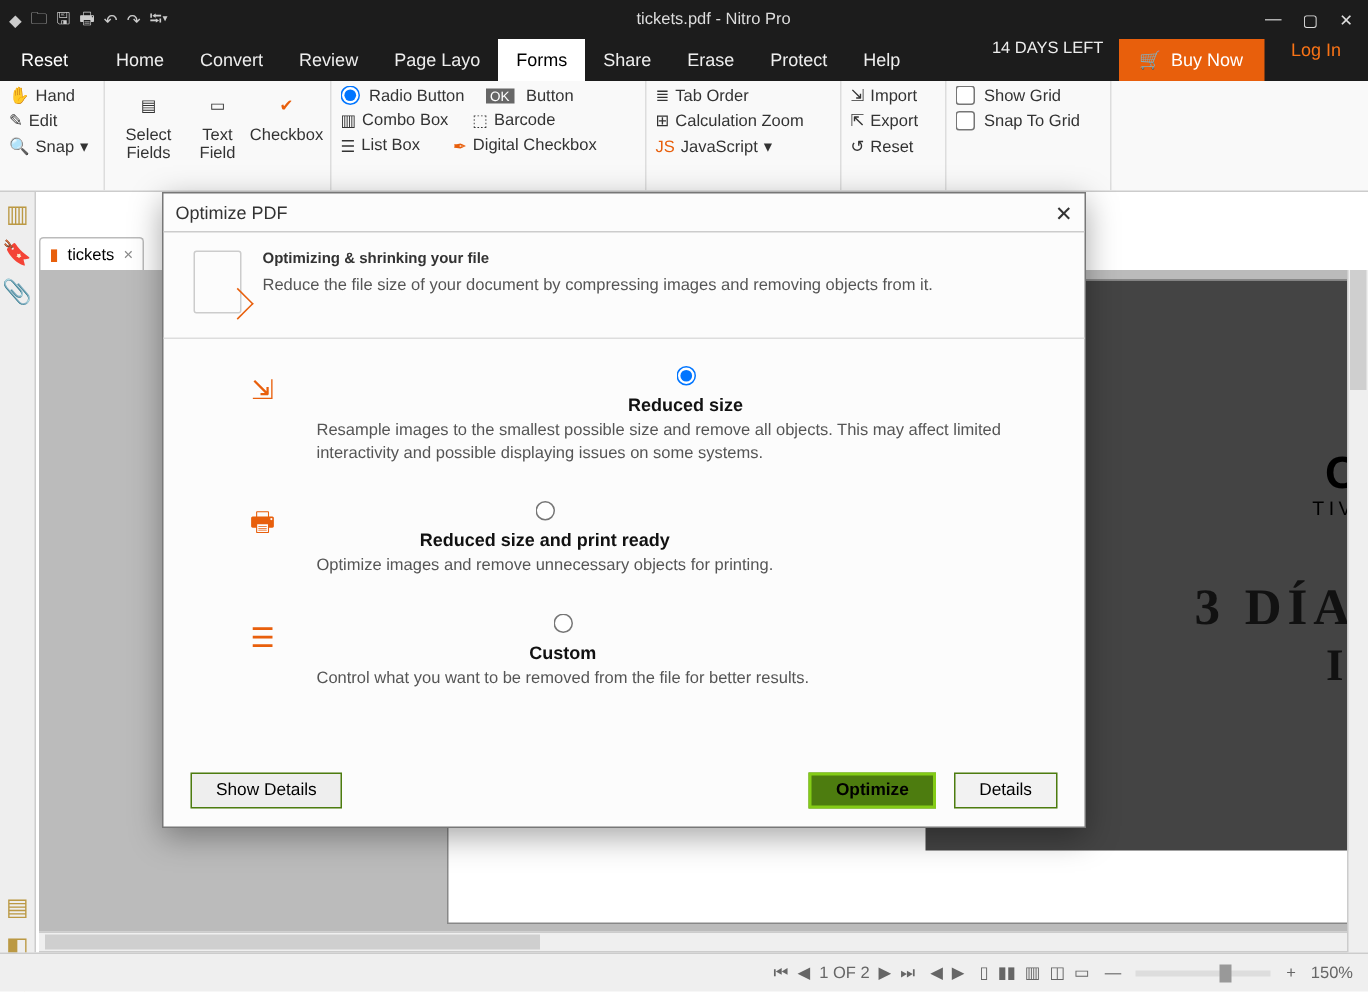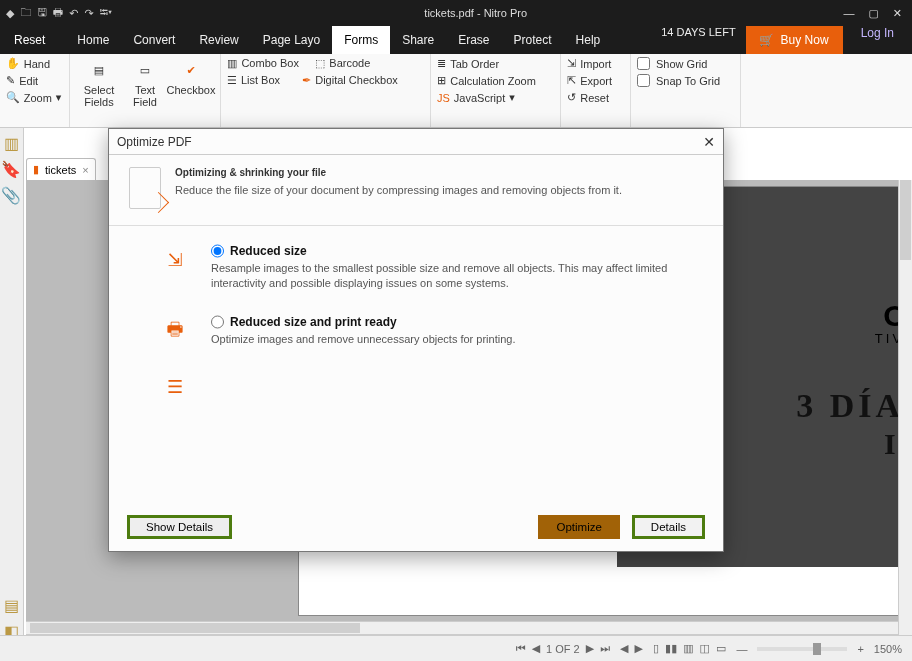--- a/index.html
+++ b/index.html
@@ -12,21 +12,21 @@
 .titlebar .winbtns { display: flex; gap: 14px; padding: 0 10px; }
 
 .menubar { height: 28px; background: #1c1c1c; display: flex; align-items: center; font-size: 12px; }
 .menubar .file { padding: 0 14px; height: 100%; display: flex; align-items: center; color: #fff; }
 .tabs { display: flex; height: 100%; margin-left: 6px; }
 .tabs div { padding: 0 12px; display: flex; align-items: center; color: #eee; cursor: default; }
 .tabs div.active { background: #fff; color: #000; }
 .menubar .right { margin-left: auto; display: flex; align-items: flex-start; height: 100%; }
 .trial { color: #eee; padding: 0 10px; font-size: 11px; }
 .buy { background: #e85f0c; color: #fff; padding: 0 14px; height: 100%; display: flex; align-items: center; gap: 6px; font-size: 12px; }
-.login { color: #c4b5fd; padding: 0 18px; }
+.login { color: #f97316; padding: 0 18px; }
 
 .ribbon { height: 74px; background: #f9f9f9; border-bottom: 1px solid #ccc; display: flex; font-size: 11px; color: #333; position: relative; }
 .ribbon .grp { border-right: 1px solid #ddd; padding: 2px 6px; display: flex; flex-direction: column; justify-content: flex-start; }
 .ribbon .vert { display: flex; flex-direction: column; gap: 2px; }
 .ribbon .row { display: flex; align-items: center; gap: 4px; padding: 1px 0; }
 .ribbon .bigbtn { width: 46px; display: flex; flex-direction: column; align-items: center; gap: 2px; padding-top: 2px; }
 .ribbon .bigbtn .ic { width: 24px; height: 24px; display: flex; align-items: center; justify-content: center; }
 .check-ic { width: 22px; height: 22px; color: #e85f0c; }
 .ribbon input[type=checkbox] { margin-right: 2px; }
 .ribbon input[type=radio] { margin-right: 2px; }
@@ -59,27 +59,27 @@
 .dialog .dtitle .dx { margin-left: auto; font-size: 14px; }
 .dialog .dbody { padding: 12px 20px 12px 20px; }
 .dialog .dhead { display: flex; gap: 14px; align-items: flex-start; margin-bottom: 16px; }
 .dialog .dhead .ic { width: 32px; height: 42px; border: 1px solid #ccc; border-radius: 2px; position: relative; }
 .dialog .dhead .ic::after { content:""; position:absolute; bottom:-2px; right:-6px; width:14px; height:14px; border:1px solid #e85f0c; border-left:none; border-top:none; transform: rotate(-45deg); }
 .dialog .dhead b { font-size: 10px; display:block; margin-bottom: 6px; }
 .dialog hr { border: none; border-top: 1px solid #ddd; margin: 0 -20px 18px; }
 .dialog .opt { display: flex; gap: 20px; margin-bottom: 24px; }
 .dialog .opt .oic { width: 32px; min-width: 32px; height: 32px; display:flex; align-items:center; justify-content:center; color:#e85f0c; font-size:18px; }
 .dialog .opt label { display:flex; flex-direction:column; gap:3px; }
-.dialog .opt .ot { display:flex; gap:6px; font-weight:600; font-size:12px; color:#111; }
+.dialog .opt .ot { display:flex; align-items:center; gap:6px; font-weight:600; font-size:12px; color:#111;flex-direction:column; }
 .dialog .opt .od { font-size:11px; color:#555; line-height:1.35; }
 .dialog .dbtns { position:absolute; bottom:12px; left:18px; right:18px; display:flex; align-items:center; }
-.dialog .dbtns button { height:24px; padding:0 16px; font-size:11.5px; background:#f2f2f2; border:3px solid #4d7c0f; }
+.dialog .dbtns button { height:24px; padding:0 16px; font-size:11.5px; background:#f2f2f2; border:1px solid #4d7c0f; }
 .dialog .dbtns .sd { background:#eee; }
 .dialog .dbtns .spacer { flex:1; }
-.dialog .dbtns .primary { border:2px solid #a16207; background:#a16207; margin-right:12px; }
+.dialog .dbtns .primary { border:2px solid #84cc16; background:#4d7c0f; margin-right:12px;font-weight:bold; }
 </style>
 </head>
 <body>
 
 <div class="titlebar">
   <div class="qat">
     <span>◆</span>
     <span>🗀</span>
     <span>🖫</span>
     <span>🖶</span>
@@ -123,21 +123,21 @@
     <div class="row">
         <span>✋</span>
         <span class="label">Hand</span>
       </div>
     <div class="row">
         <span>✎</span>
         <span class="label">Edit</span>
       </div>
     <div class="row">
         <span>🔍</span>
-        <span class="label">Zoom</span>
+        <span class="label">Snap</span>
         <span> ▾</span>
       </div>
   </div>
   <div class="grp" style="display:flex;flex-direction:row;">
     <div class="bigbtn">
         <div class="ic">
           <span>▤</span>
         </div>
         <span style="text-align:center;line-height:1.1">Select
 Fields</span>
@@ -150,20 +150,26 @@
 Field</span>
       </div>
     <div class="bigbtn">
         <div class="ic check-ic">
           <span>✔</span>
         </div>
         <span>Checkbox</span>
       </div>
   </div>
   <div class="grp vert" style="width:210px;">
+    <div class="row">
+        <input type="radio" checked="" style="">
+        <span class="label">Radio Button</span>
+        <span style="margin-left:10px;background:#666;color:#fff;padding:0 3px;font-size:9px">OK</span>
+        <span class="label" style="margin-left:4px">Button</span>
+      </div>
     <div class="row">
         <span style="display:flex;gap:4px">
           <span>▥</span>
           <span class="label">Combo Box</span>
         </span>
         <span style="margin-left:12px;display:flex;gap:4px">
           <span>⬚</span>
           <span class="label">Barcode</span>
         </span>
       </div>
@@ -310,20 +316,27 @@
       <label>
         <span class="ot">
             <input type="radio" name="op" style="">
             <span>Reduced size and print ready</span>
           </span>
         <span class="od">Optimize images and remove unnecessary objects for printing.</span>
       </label>
     </div>
     <div class="opt" style="margin-left:30px">
       <div class="oic">☰</div>
+      <label>
+        <span class="ot">
+            <input type="radio" name="op" style="">
+            <span>Custom</span>
+          </span>
+        <span class="od">Control what you want to be removed from the file for better results.</span>
+      </label>
     </div>
   </div>
   <div class="dbtns">
     <button class="sd">Show Details</button>
     <div class="spacer"></div>
     <button class="primary">Optimize</button>
     <button>Details</button>
   </div>
 </div>
 

